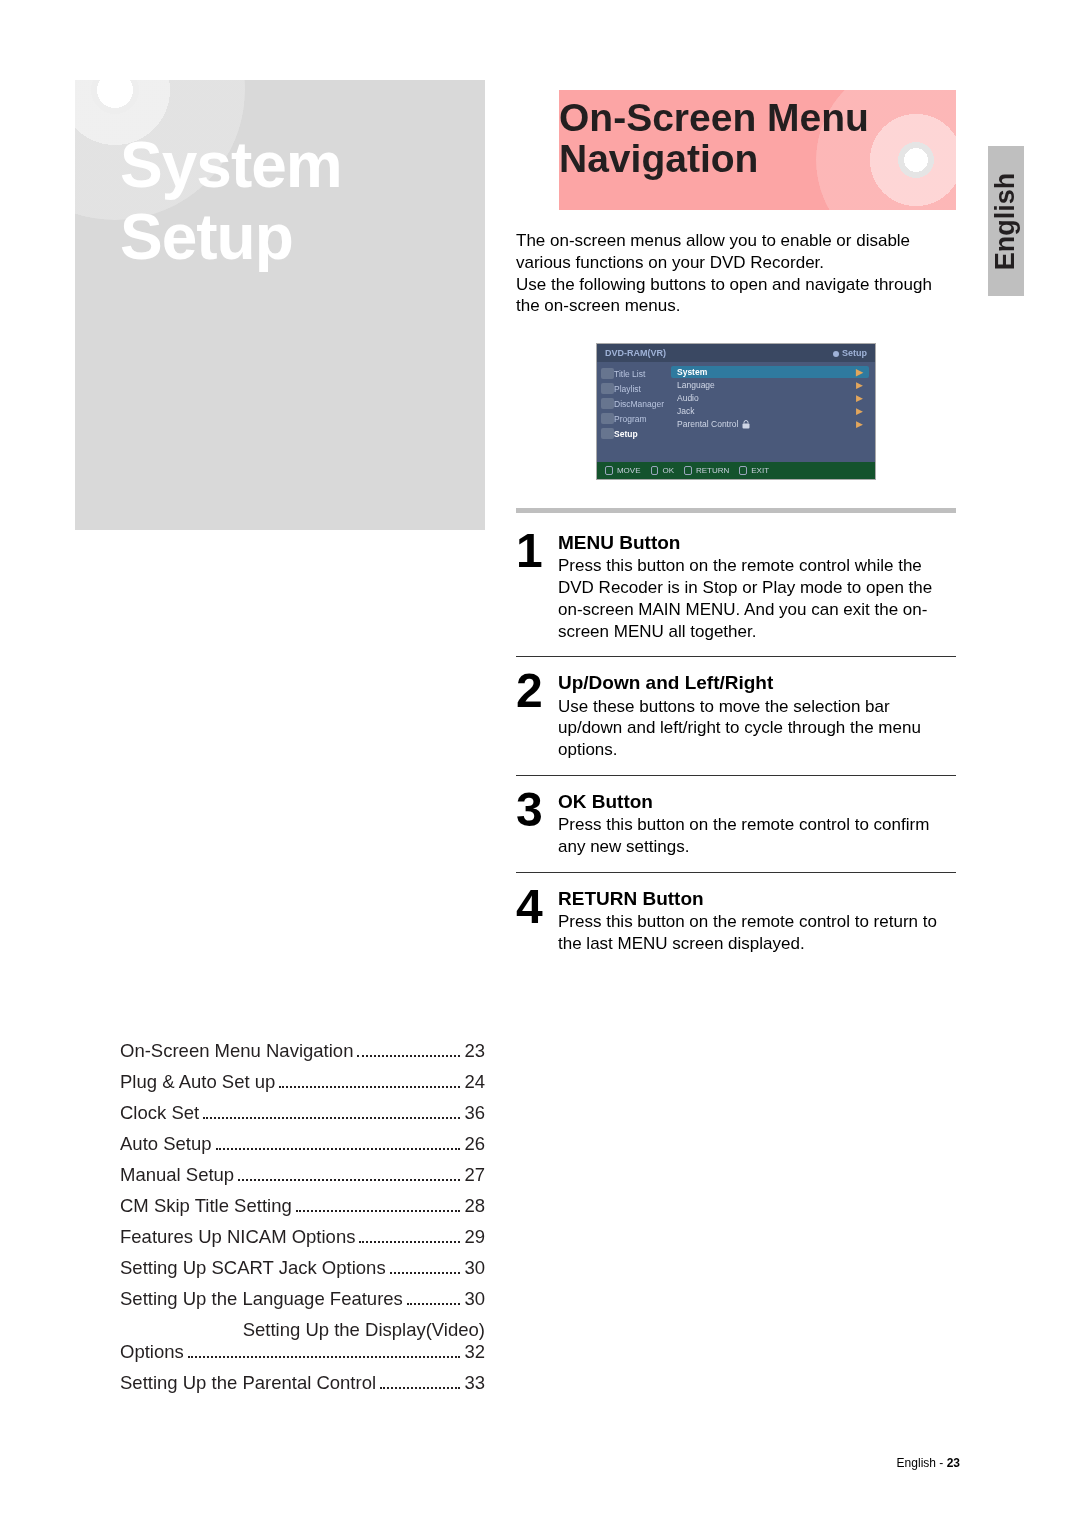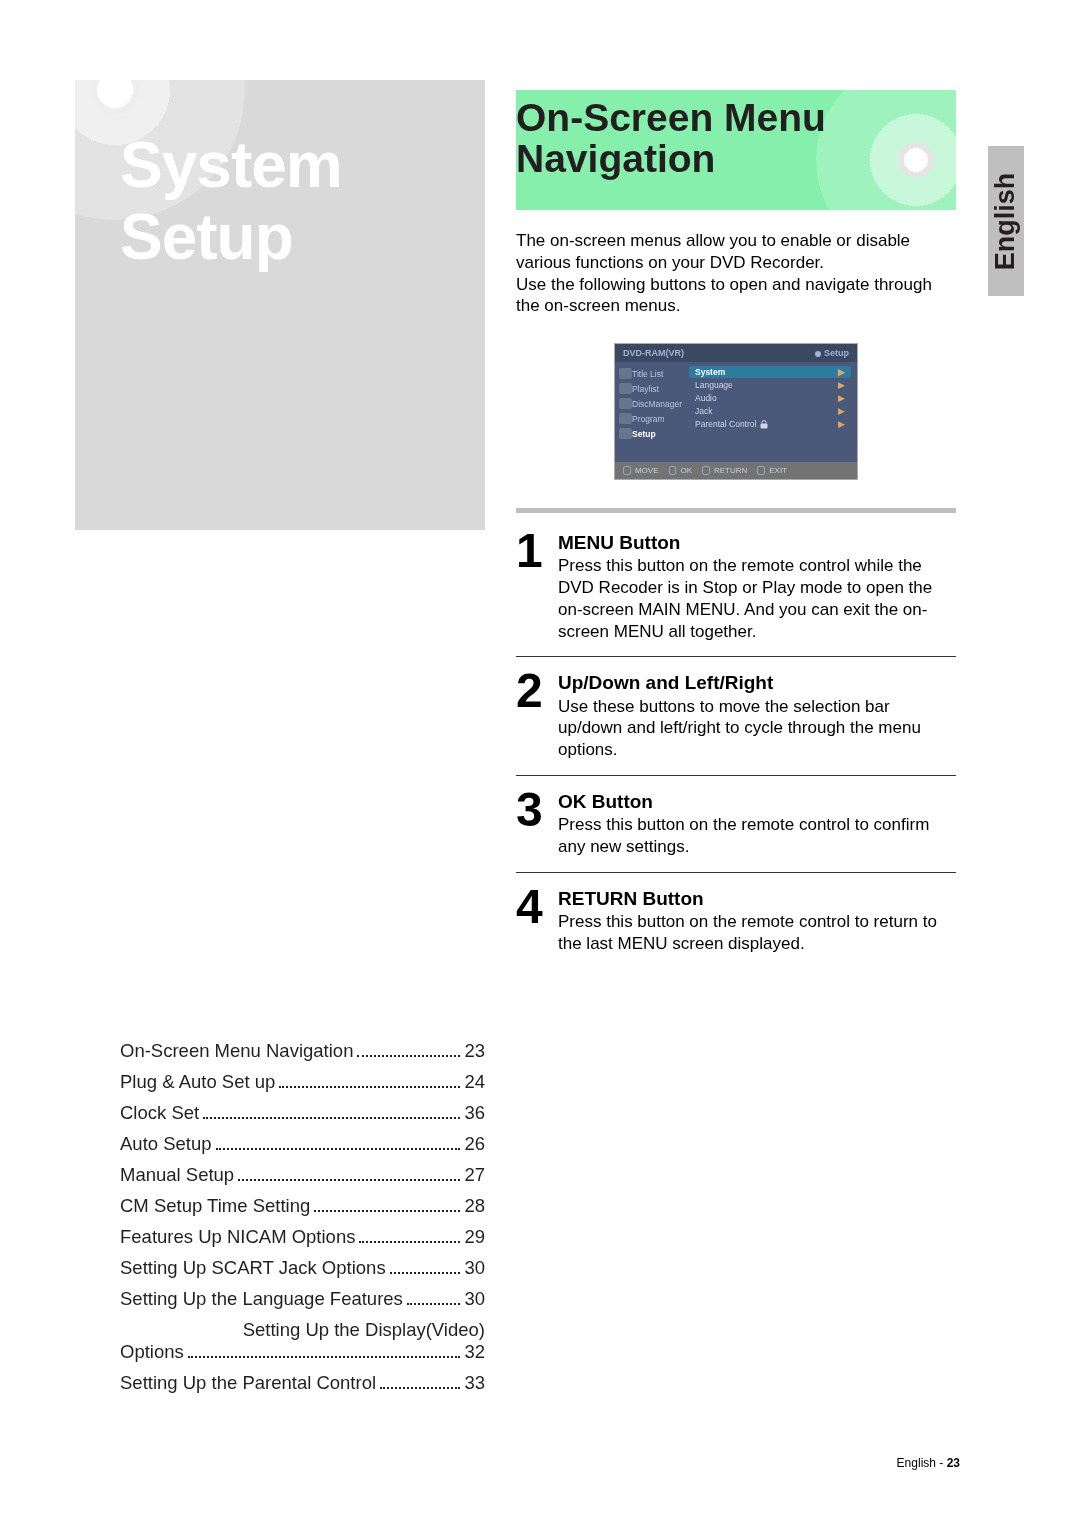--- a/index.html
+++ b/index.html
@@ -76,24 +76,25 @@
   .toc-page {}
   
   .right-col {
     position: absolute;
     left: 516px;
     top: 90px;
     width: 440px;
   }
   .right-heading-box {
     height: 120px;
-    background: #86efac;
+    background: #fca5a5;
     position: relative;
     margin-bottom: 20px;
     overflow: hidden;
+    margin-left: 43px;
   }
   .right-heading-box .disc {
     position: absolute;
     right: -60px;
     top: -30px;
     width: 200px;
     height: 200px;
     border-radius: 50%;
     background: radial-gradient(circle at center, #fff 0 12px, #e5e5e5 12px 18px, rgba(255,255,255,0.55) 18px 46px, rgba(255,255,255,0.2) 46px 100px, rgba(255,255,255,0) 100px);
   }
@@ -105,21 +106,21 @@
     line-height: 1.04;
     padding: 8px 0 0 0;
   }
   .intro {
     font-size: 17px;
     line-height: 1.28;
     margin-bottom: 26px;
   }
   
   .ui-shot {
-    width: 244px;
+    width: 280px;
     margin: 0 auto 28px auto;
     border: 1px solid #aaa;
     background: #4a597a;
     color: #cfd6e6;
     font-size: 10px;
   }
   .ui-top {
     background: #3a4862;
     color: #9fb2d7;
     font-weight: bold;
@@ -157,21 +158,21 @@
     justify-content: space-between;
     padding: 1px 6px;
     font-size: 8.5px;
     border-radius: 2px;
     margin-bottom: 1px;
   }
   .ui-row.hl { background: #2f7a9f; color: #fff; font-weight: bold; }
   .ui-row .arw { color: #e2a65c; font-size: 9px; }
   .lock { display:inline-block; vertical-align:middle; }
   .ui-bottom {
-    background: #737373;
+    background: #14532d;
     display: flex;
     gap: 10px;
     padding: 4px 8px;
     font-size: 8px;
     color: #c8cfdd;
   }
   .ui-bottom span.k {
     display:inline-block; border:1px solid #9aa6bd; border-radius:2px;
     padding: 0 2px; font-size:7px; margin-right:2px; color:#c8cfdd;
   }
@@ -257,21 +258,21 @@
         <span class="toc-label">Auto Setup</span>
         <span class="dots"></span>
         <span class="toc-page">26</span>
       </div>
       <div class="toc-row">
         <span class="toc-label">Manual Setup</span>
         <span class="dots"></span>
         <span class="toc-page">27</span>
       </div>
       <div class="toc-row">
-        <span class="toc-label">CM Setup Time Setting</span>
+        <span class="toc-label">CM Skip Title Setting</span>
         <span class="dots"></span>
         <span class="toc-page">28</span>
       </div>
       <div class="toc-row">
         <span class="toc-label">Features Up NICAM Options</span>
         <span class="dots"></span>
         <span class="toc-page">29</span>
       </div>
       <div class="toc-row">
         <span class="toc-label">Setting Up SCART Jack Options</span>

